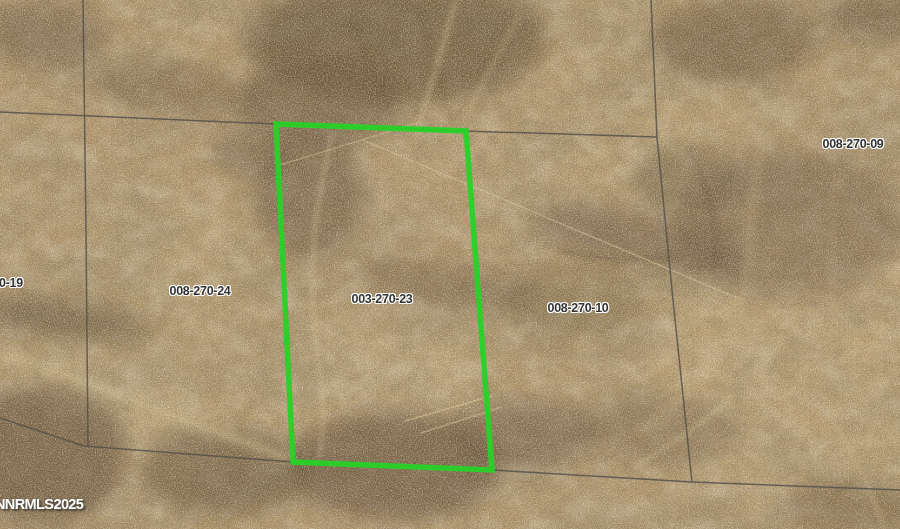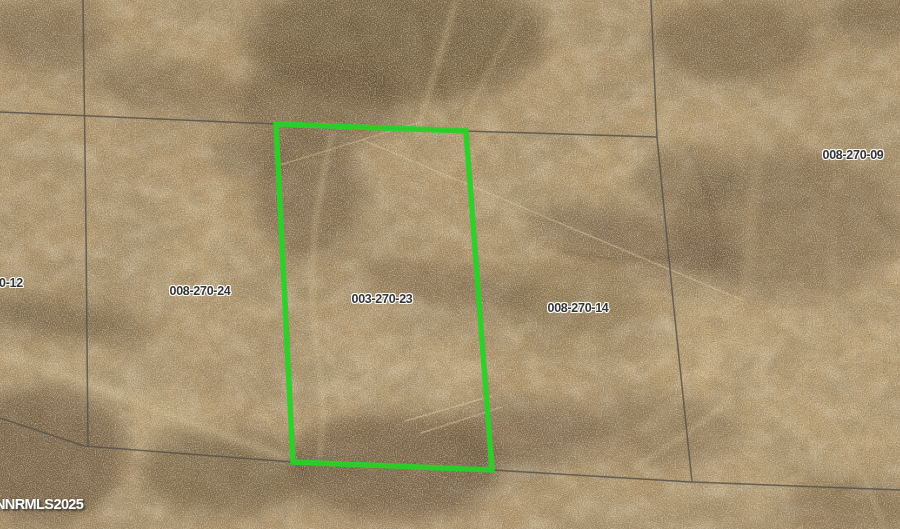--- a/index.html
+++ b/index.html
@@ -139,20 +139,20 @@
     <g fill="none" style="stroke:var(--parcel-line)" stroke-width="1.5" opacity="0.85">
       <polyline points="83,0 86,230 88,447"></polyline>
       <polyline points="0,112 276,124 466,131 657,137"></polyline>
       <polyline points="651,0 657,137 673,300 692,482"></polyline>
       <polyline points="0,418 84,446 293,462 492,470 692,482 900,490"></polyline>
     </g>
 
     <polygon points="276,124 466,131 492,470 293,462" fill="none" style="stroke:var(--highlight-outline)" stroke-width="5.5" stroke-linejoin="miter" opacity="0.95"></polygon>
   </svg>
 
-  <div class="plabel" style="left:11px;top:283px">0-12</div>
+  <div class="plabel" style="left:11px;top:283px">0-19</div>
   <div class="plabel" style="left:200px;top:291px">008-270-24</div>
   <div class="plabel" style="left:382px;top:299px">003-270-23</div>
-  <div class="plabel" style="left:578px;top:308px">008-270-14</div>
-  <div class="plabel" style="left:853px;top:155px">008-270-09</div>
+  <div class="plabel" style="left:578px;top:308px">008-270-10</div>
+  <div class="plabel" style="left:853px;top:144px">008-270-09</div>
 
   <div class="watermark">NNRMLS2025</div>
 </div>
 
 </body></html>

